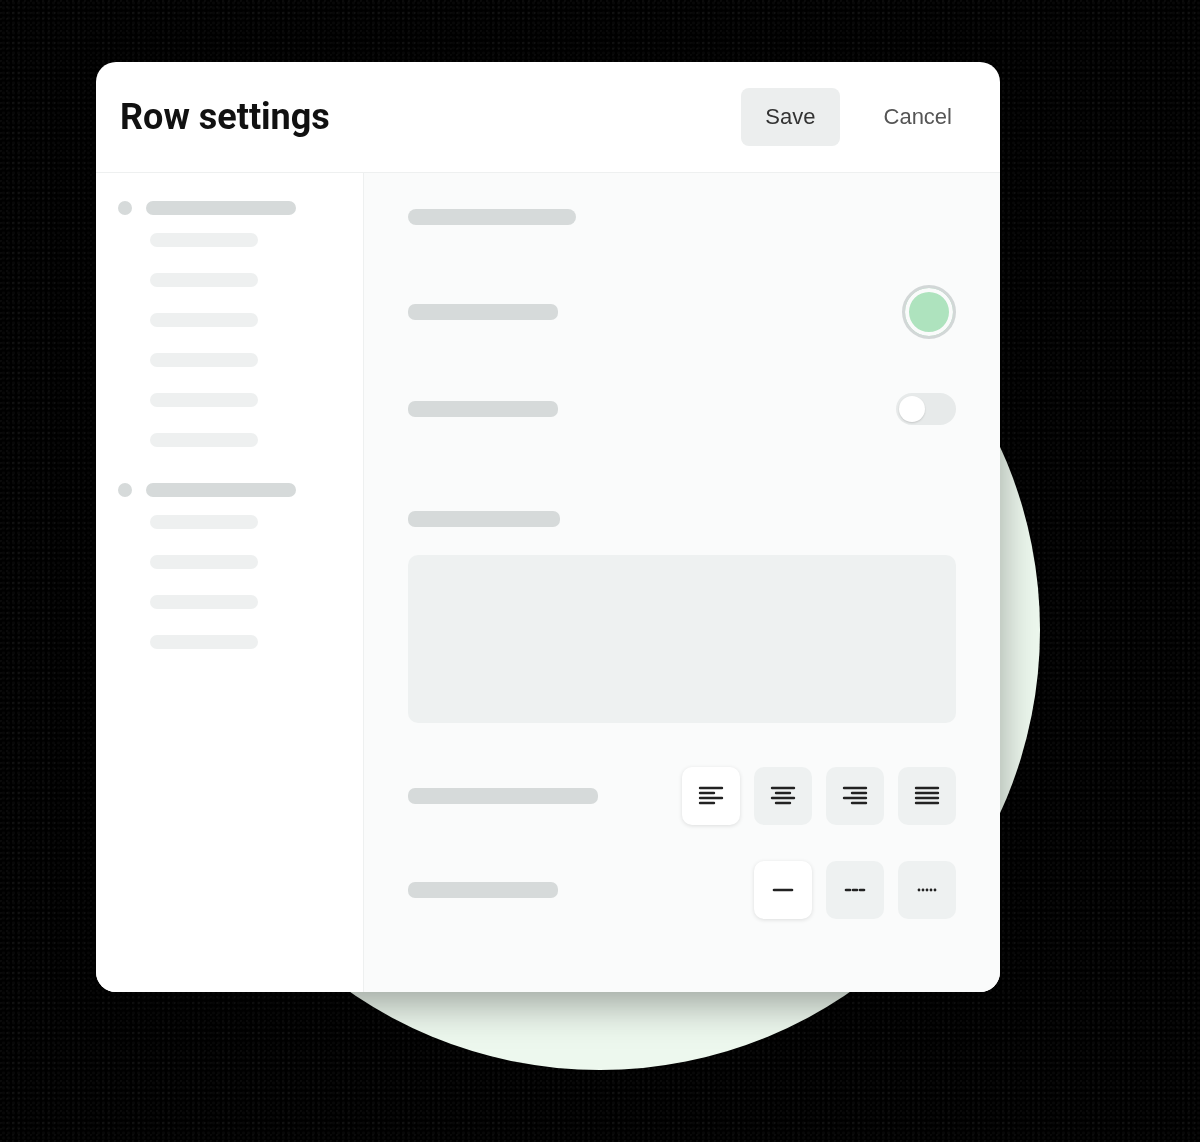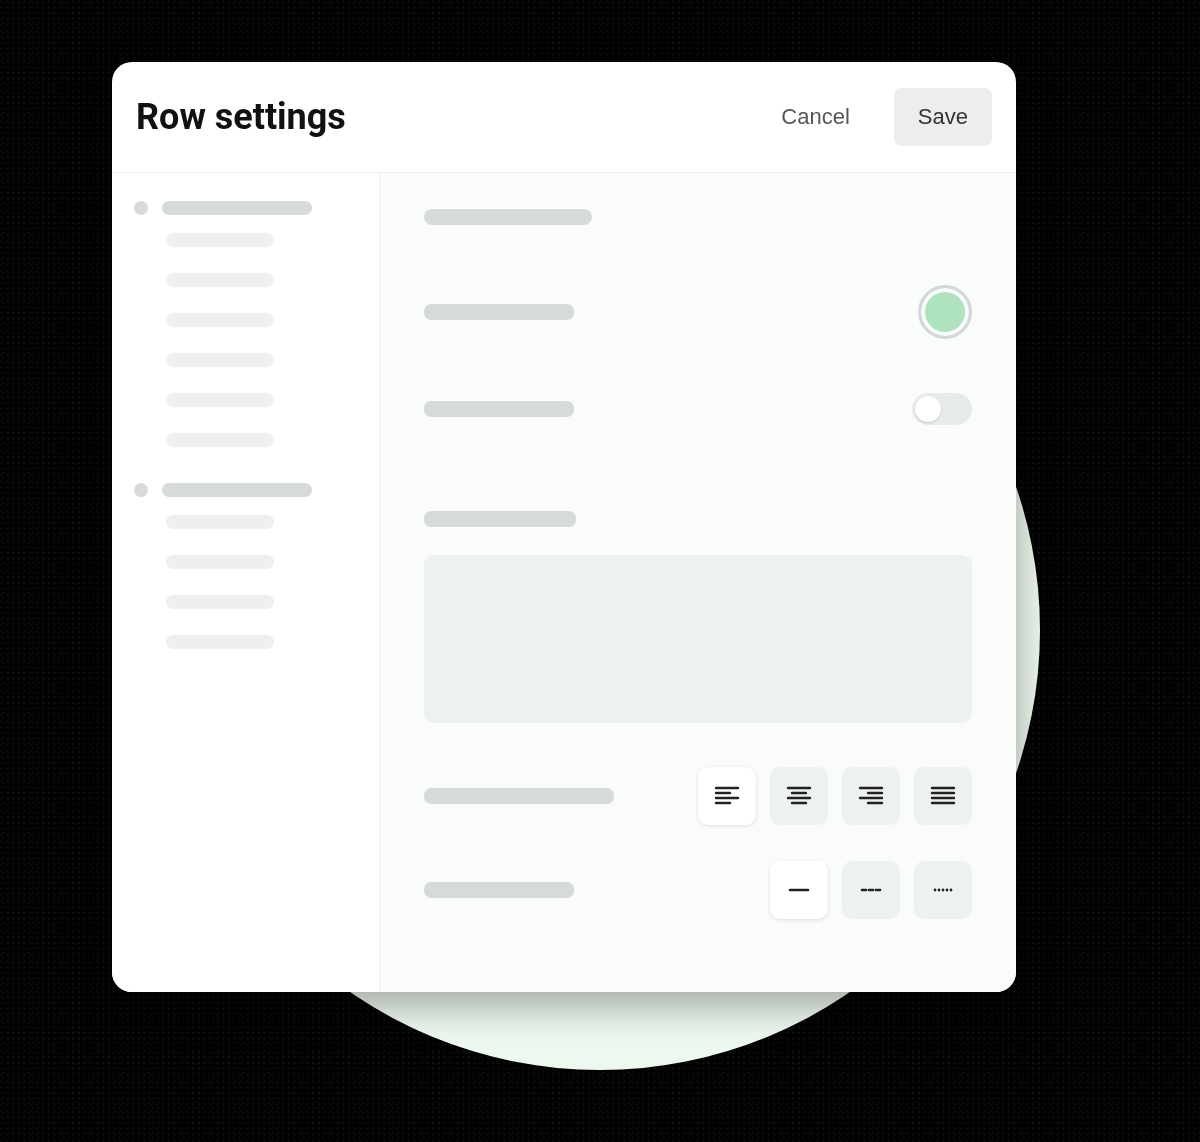--- a/index.html
+++ b/index.html
@@ -19,21 +19,21 @@
   .big-circle {
     position: absolute;
     width: 880px; height: 880px;
     border-radius: 50%;
     background: #edf8ee;
     top: 190px; left: 160px;
     z-index: 0;
   }
   .card {
     position: absolute;
-    top: 62px; left: 112px;
+    top: 62px; left: 96px;
     width: 904px; height: 930px;
     background: #fff;
     border-radius: 20px;
     box-shadow: 0 12px 40px rgba(0,0,0,.35);
     overflow: hidden;
     display: flex; flex-direction: column;
     z-index: 1;
   }
   .card-header {
     display: flex; align-items: center; justify-content: space-between;
@@ -99,22 +99,22 @@
 </head>
 <body>
 
 <div class="noise"></div>
 <div class="big-circle"></div>
 
 <div class="card">
   <div class="card-header">
     <div class="card-title">Row settings</div>
     <div class="header-actions">
+      <button class="btn btn-save">Save</button>
       <button class="btn btn-cancel">Cancel</button>
-      <button class="btn btn-save">Save</button>
     </div>
   </div>
 
   <div class="card-body">
 
     <aside class="sidebar">
       <div class="nav-heading">
         <span class="dot"></span>
         <span class="bar" style="width:150px"></span>
       </div>

